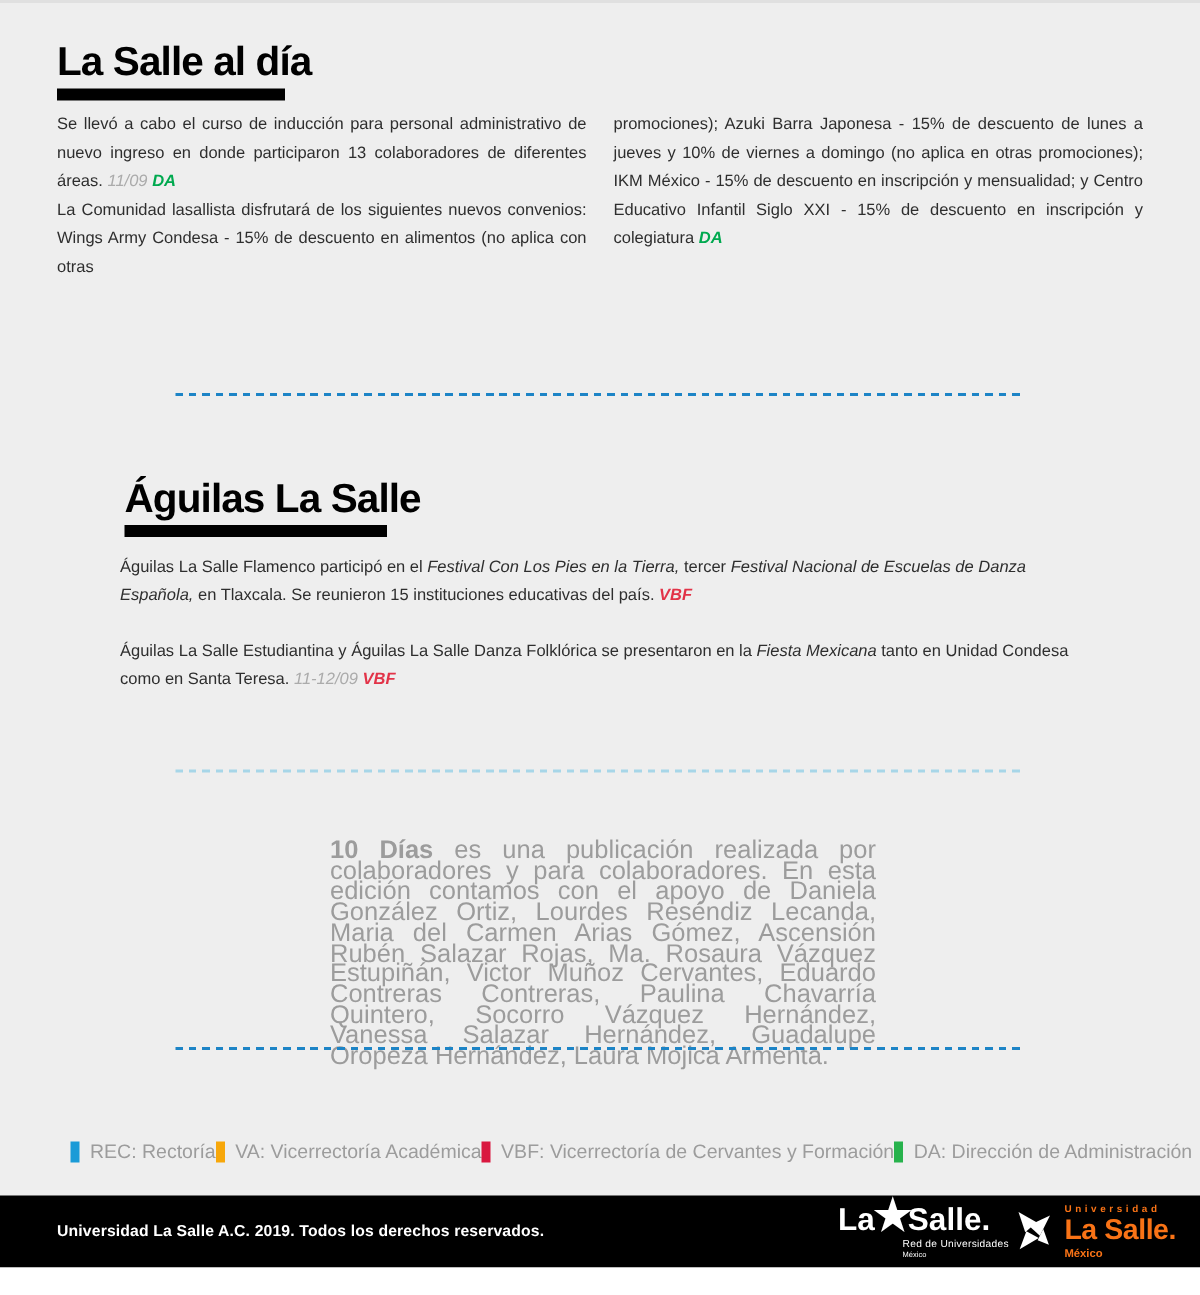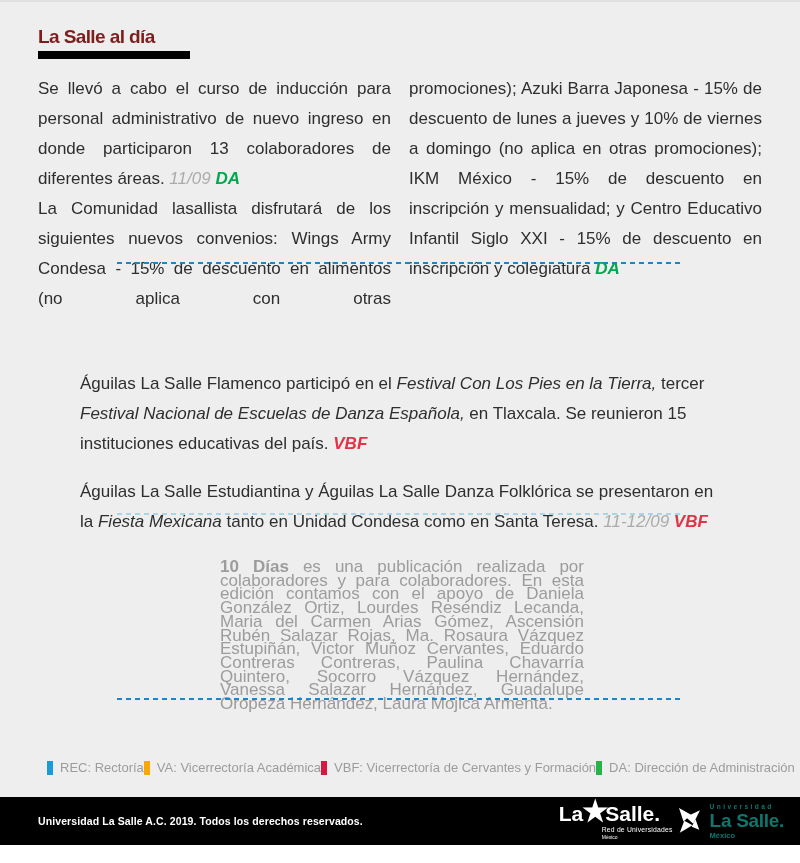--- a/index.html
+++ b/index.html
@@ -2,31 +2,31 @@
 <html lang="es"><head>
 <meta charset="utf-8">
 <style>
   html,body{margin:0;padding:0;background:#ffffff;font-family:"Liberation Sans",sans-serif;}
   .page{position:relative;width:800px;height:863px;background:#ffffff;overflow:hidden;}
   .canvas{position:absolute;left:0;top:0;width:800px;height:845px;background:#eeeeee;}
   .top-edge{position:absolute;left:0;top:0;width:800px;height:2px;background:#e0e0e0;}
 
   
   .sec-title{position:absolute;}
-  .sec-title h2{margin:0;font-size:19px;font-weight:bold;color:#7f1d1d;letter-spacing:-0.6px;line-height:1.05;}
+  .sec-title h2{margin:0;font-size:27px;font-weight:bold;color:#000000;letter-spacing:-0.6px;line-height:1.05;}
   .title-bar{height:8px;background:#000;margin-top:4px;}
   .t1{left:38px;top:27px;}
   .t1 .title-bar{width:152px;}
   .t2{left:83px;top:318px;}
   .t2 .title-bar{width:175px;}
 
   
   .cols{position:absolute;left:38px;top:74px;width:724px;display:flex;gap:18px;}
   .col{flex:1;min-width:0;}
-  p.body{margin:0;font-size:17px;line-height:30px;color:#2e2e2e;text-align:justify;}
+  p.body{margin:0;font-size:11px;line-height:19px;color:#2e2e2e;text-align:justify;}
   .p-gap{margin-top:20px;}
   .justify-all{text-align-last:justify;}
   .sec2-paras{position:absolute;left:80px;top:369px;width:643px;}
   .sec2-paras p.body{text-align:left;}
   .sec2-paras .p-gap{margin-top:18px;}
 
   .date{color:#ababab;font-style:italic;}
   .tag-green{color:#00a94f;font-style:italic;font-weight:bold;}
   .tag-red{color:#e23348;font-style:italic;font-weight:bold;}
   .it{font-style:italic;}
@@ -53,21 +53,21 @@
   .footer{position:absolute;left:0;top:797px;width:800px;height:48px;background:#000;display:flex;align-items:center;}
   .copyright{color:#fff;font-size:10.5px;font-weight:bold;margin-left:38px;letter-spacing:0.1px;}
   .logos{margin-left:auto;margin-right:16px;display:flex;align-items:center;gap:0;justify-content:flex-end;}
 
   .logo1{color:#fff;}
   .logo1-main{display:flex;align-items:center;font-weight:bold;font-size:21px;line-height:1;}
   .logo1 .star{font-size:29px;line-height:0;margin:0 -3px 0 -1px;position:relative;top:-2px;}
   .logo1-sub{font-size:6.8px;margin-left:43px;margin-top:2px;letter-spacing:0.2px;}
   .logo1-sub2{font-size:5px;margin-left:43px;margin-top:1px;}
 
-  .logo2{display:flex;align-items:flex-start;gap:7px;color:#0f766e;}
+  .logo2{display:flex;align-items:flex-start;gap:7px;color:#f97316;}
   .logo2-text{display:flex;flex-direction:column;}
   .logo2-top{font-size:6.6px;letter-spacing:2.4px;font-weight:bold;margin-bottom:1px;}
   .logo2-main{font-size:19px;font-weight:bold;line-height:1.0;letter-spacing:-0.3px;}
   .logo2-sub{font-size:7.5px;font-weight:bold;margin-top:1px;}
   .emblem{margin-top:2px;}
 
   .bottom-strip{position:absolute;left:0;top:845px;width:800px;height:18px;background:#ffffff;}
 </style>
 </head>
 <body>
@@ -86,20 +86,24 @@
       <p class="body"><span>Se llevó a cabo el curso de inducción para personal administrativo de nuevo ingreso en donde participaron 13 colaboradores de diferentes áreas. </span><span class="date">11/09</span><span> </span><span class="tag-green">DA</span></p>
       <p class="body p-gap justify-all"><span>La Comunidad lasallista disfrutará de los siguientes nuevos convenios: Wings Army Condesa - 15% de descuento en alimentos (no aplica con otras</span></p>
     </div>
     <div class="col">
       <p class="body"><span>promociones); Azuki Barra Japonesa - 15% de descuento de lunes a jueves y 10% de viernes a domingo (no aplica en otras promociones); IKM México - 15% de descuento en inscripción y mensualidad; y Centro Educativo Infantil Siglo XXI - 15% de descuento en inscripción y colegiatura </span><span class="tag-green">DA</span></p>
     </div>
   </div>
 
   <div class="divider dark d1"></div>
 
+  <div class="sec-title t2">
+    <h2>Águilas La Salle</h2>
+    <div class="title-bar"></div>
+  </div>
 
   <div class="sec2-paras">
     <p class="body"><span>Águilas La Salle Flamenco participó en el </span><span class="it">Festival Con Los Pies en la Tierra,</span><span> tercer </span><span class="it">Festival Nacional de Escuelas de Danza Española,</span><span> en Tlaxcala. Se reunieron 15 instituciones educativas del país. </span><span class="tag-red">VBF</span></p>
     <p class="body p-gap"><span>Águilas La Salle Estudiantina y Águilas La Salle Danza Folklórica se presentaron en la </span><span class="it">Fiesta Mexicana</span><span> tanto en Unidad Condesa como en Santa Teresa. </span><span class="date">11-12/09</span><span> </span><span class="tag-red">VBF</span></p>
   </div>
 
   <div class="divider light d2"></div>
 
   <div class="credits"><span class="b">10 Días</span><span> es una publicación realizada por colaboradores y para colaboradores. En esta edición contamos con el apoyo de Daniela González Ortiz, Lourdes Reséndiz Lecanda, Maria del Carmen Arias Gómez, Ascensión Rubén Salazar Rojas, Ma. Rosaura Vázquez Estupiñán, Victor Muñoz Cervantes, Eduardo Contreras Contreras, Paulina Chavarría Quintero, Socorro Vázquez Hernández, Vanessa Salazar Hernández, Guadalupe Oropeza Hernández, Laura Mojica Armenta.</span></div>
 

